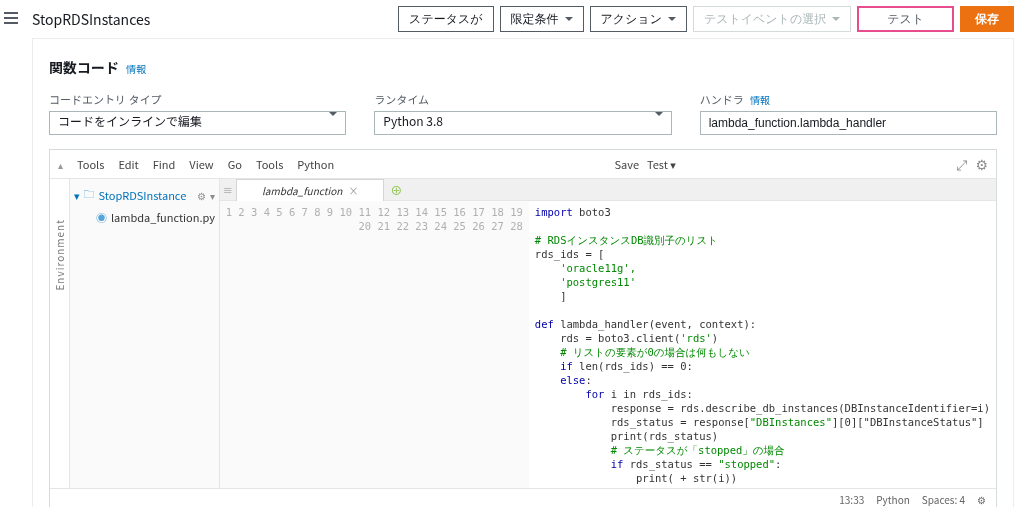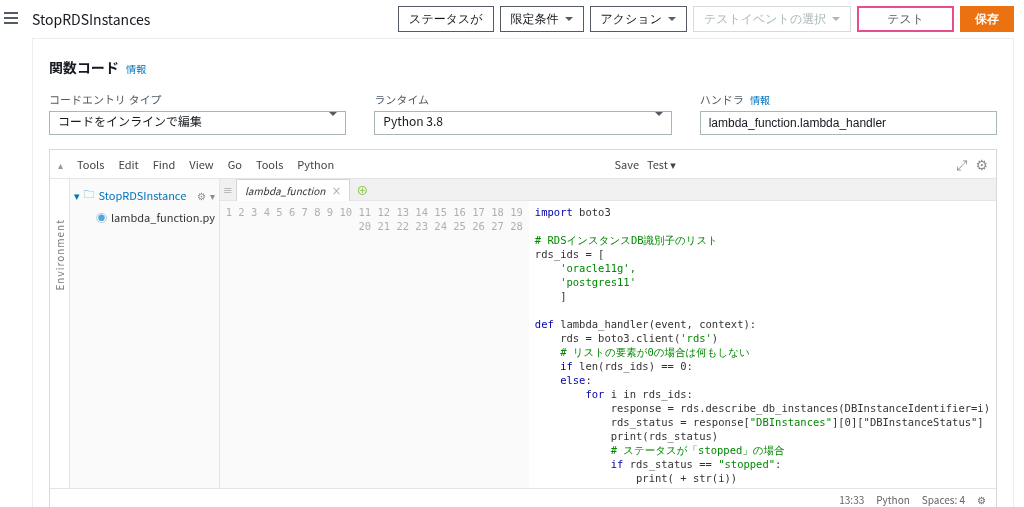--- a/index.html
+++ b/index.html
@@ -83,21 +83,21 @@
   .tree-root .fld { color:#55a5d9; font-size:11px; }
   .tree-actions { margin-left:auto; display:flex; gap:4px; color:#8d8d8d; font-size:10px; }
   .tree-file { display:flex; align-items:center; gap:4px; padding-left:22px; margin-top:4px; color:#333; }
   .tree-file .c { color:#55a5d9; }
   .editor-pane { flex:1; display:flex; flex-direction:column; min-width:0; }
   .tab-bar { display:flex; align-items:center; border-bottom:1px solid #e5e5e5; background:#f0f0f0; height:22px; }
   .tab-handle { width:16px; text-align:center; color:#aaa; font-size:10px; }
   .tab {
     background:#fff; border:1px solid #d5d5d5; border-bottom:none;
     height:22px; display:flex; align-items:center; gap:6px;
-    padding:0 8px; font-size:10px; font-style:italic; color:#333;
+    padding:0 25px; font-size:10px; font-style:italic; color:#333;
   }
   .tab .x { font-style:normal; color:#999; cursor:pointer; font-size:10px; }
   .tab-plus { margin-left:6px; color:#8bc34a; font-size:12px; cursor:pointer; }
   .code-area { flex:1; overflow:auto; display:flex; font-family: Menlo, Consolas, monospace; font-size:10.5px; line-height:14px; }
   .gutter {
     background:#fafafa; color:#b0b0b0; text-align:right;
     padding:4px 6px 4px 0; user-select:none; min-width:28px;
   }
   .code { padding:4px 6px; white-space:pre; color:#333; flex:1; }
   .hl { background:#fff8c5; display:block; margin:0 -6px; padding:0 6px; }

